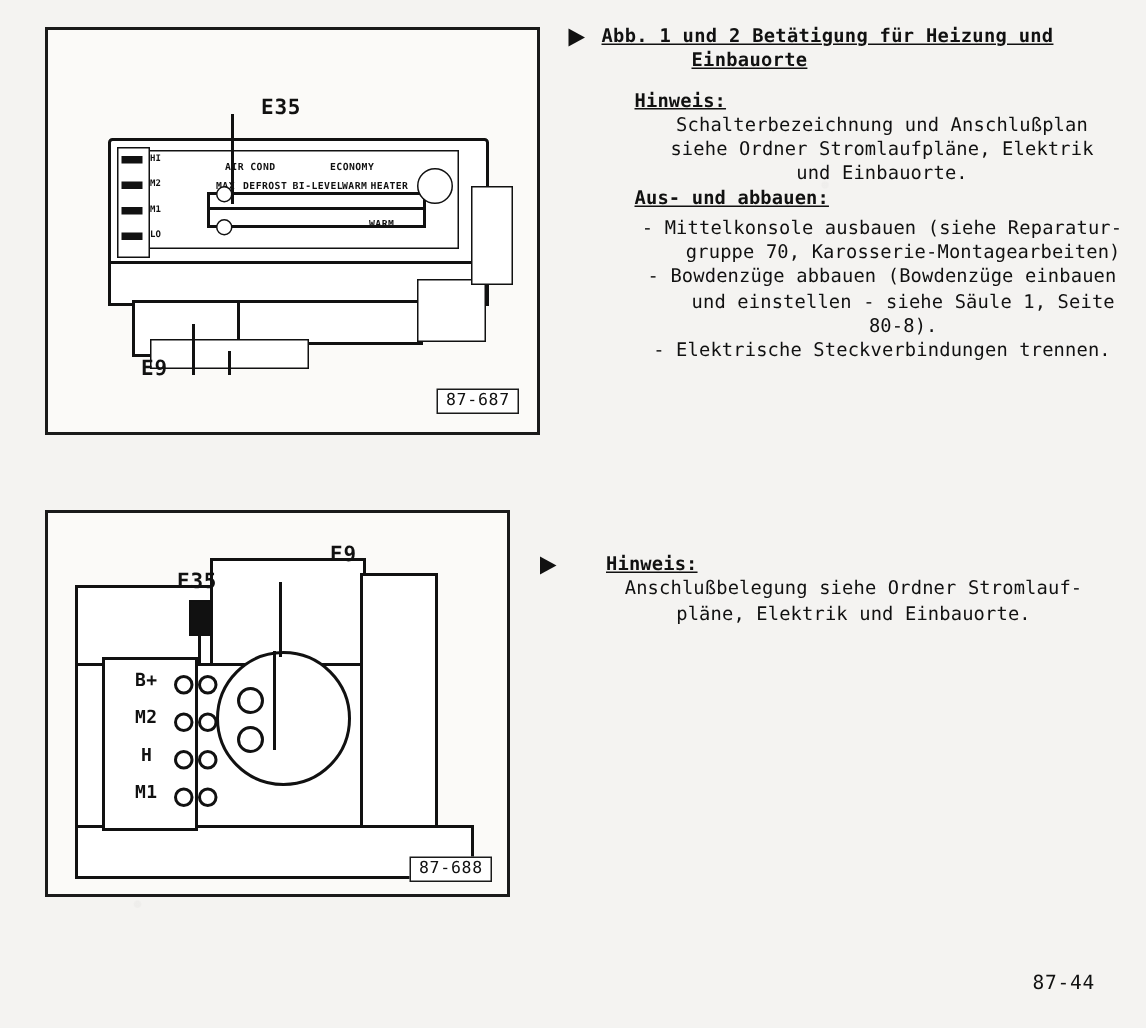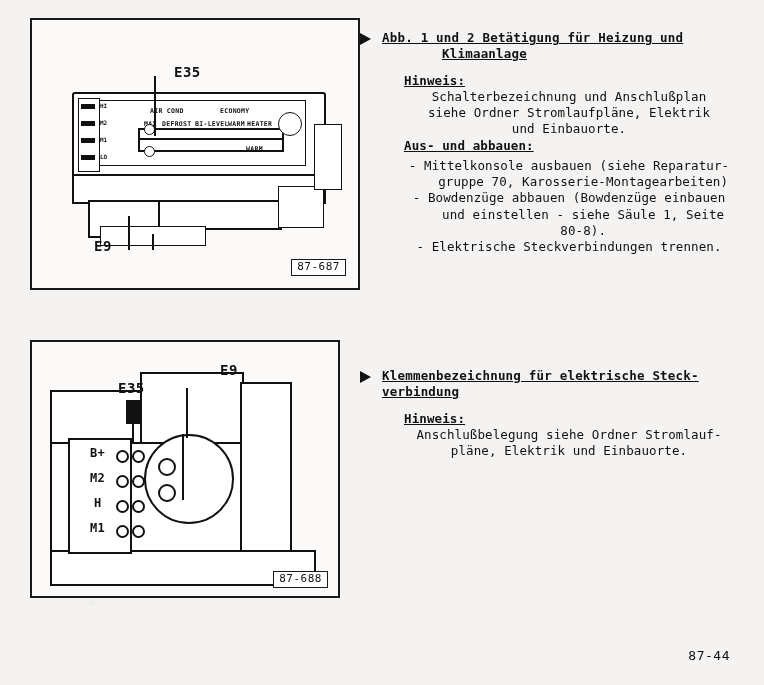--- a/index.html
+++ b/index.html
@@ -55,21 +55,21 @@
 
   
   .note {
     position: absolute;
     width: 352px;
     left: 382px;
     font-size: 12.5px;
     line-height: 1.30;
     letter-spacing: 0.1px;
   }
-  #note1 { top: 30px; }
+  #note1 { top: 16px; margin-left: 19px; }
   #note2 { top: 368px; }
 
   .arrow {
     position: absolute;
     left: -22px;
     top: 3px;
     width: 0;
     height: 0;
     border-top: 6px solid transparent;
     border-bottom: 6px solid transparent;
@@ -314,45 +314,41 @@
     <div class="lbl" style="left:86px; top:38px">E35</div>
     <div class="lbl" style="left:188px; top:20px">E9</div>
 
     <div class="figcode">87-688</div>
   </div>
 
   <div class="note" id="note1">
     <span class="arrow"></span>
     <div class="heading">
       <span class="l2b">Abb. 1 und 2 Betätigung für Heizung und</span>
-      <span class="l2">Klimaanlage</span>
+      <span class="l2">Einbauorte</span>
     </div>
     <div class="body">
       <p class="sub para" style="margin-bottom:0">Hinweis:</p>
       <pre class="t para">Schalterbezeichnung und Anschlußplan
 siehe Ordner Stromlaufpläne, Elektrik
 und Einbauorte.</pre>
       <p class="sub para" style="margin-bottom:4px">Aus- und abbauen:</p>
       <div class="bullets">
         <pre class="t bullet">- Mittelkonsole ausbauen (siehe Reparatur-
   gruppe 70, Karosserie-Montagearbeiten)</pre>
         <pre class="t bullet">- Bowdenzüge abbauen (Bowdenzüge einbauen
   und einstellen - siehe Säule 1, Seite
   80-8).</pre>
         <pre class="t bullet">- Elektrische Steckverbindungen trennen.</pre>
       </div>
     </div>
   </div>
 
   <div class="note" id="note2">
     <span class="arrow"></span>
-    <div class="heading">
-      <span class="l2b">Klemmenbezeichnung für elektrische Steck-</span>
-      <span class="l2b">verbindung</span>
-    </div>
     <div class="body">
       <p class="sub para" style="margin-bottom:0">Hinweis:</p>
       <pre class="t para last">Anschlußbelegung siehe Ordner Stromlauf-
 pläne, Elektrik und Einbauorte.</pre>
     </div>
   </div>
 
   <div class="pagenum">87-44</div>
 </div>
 

